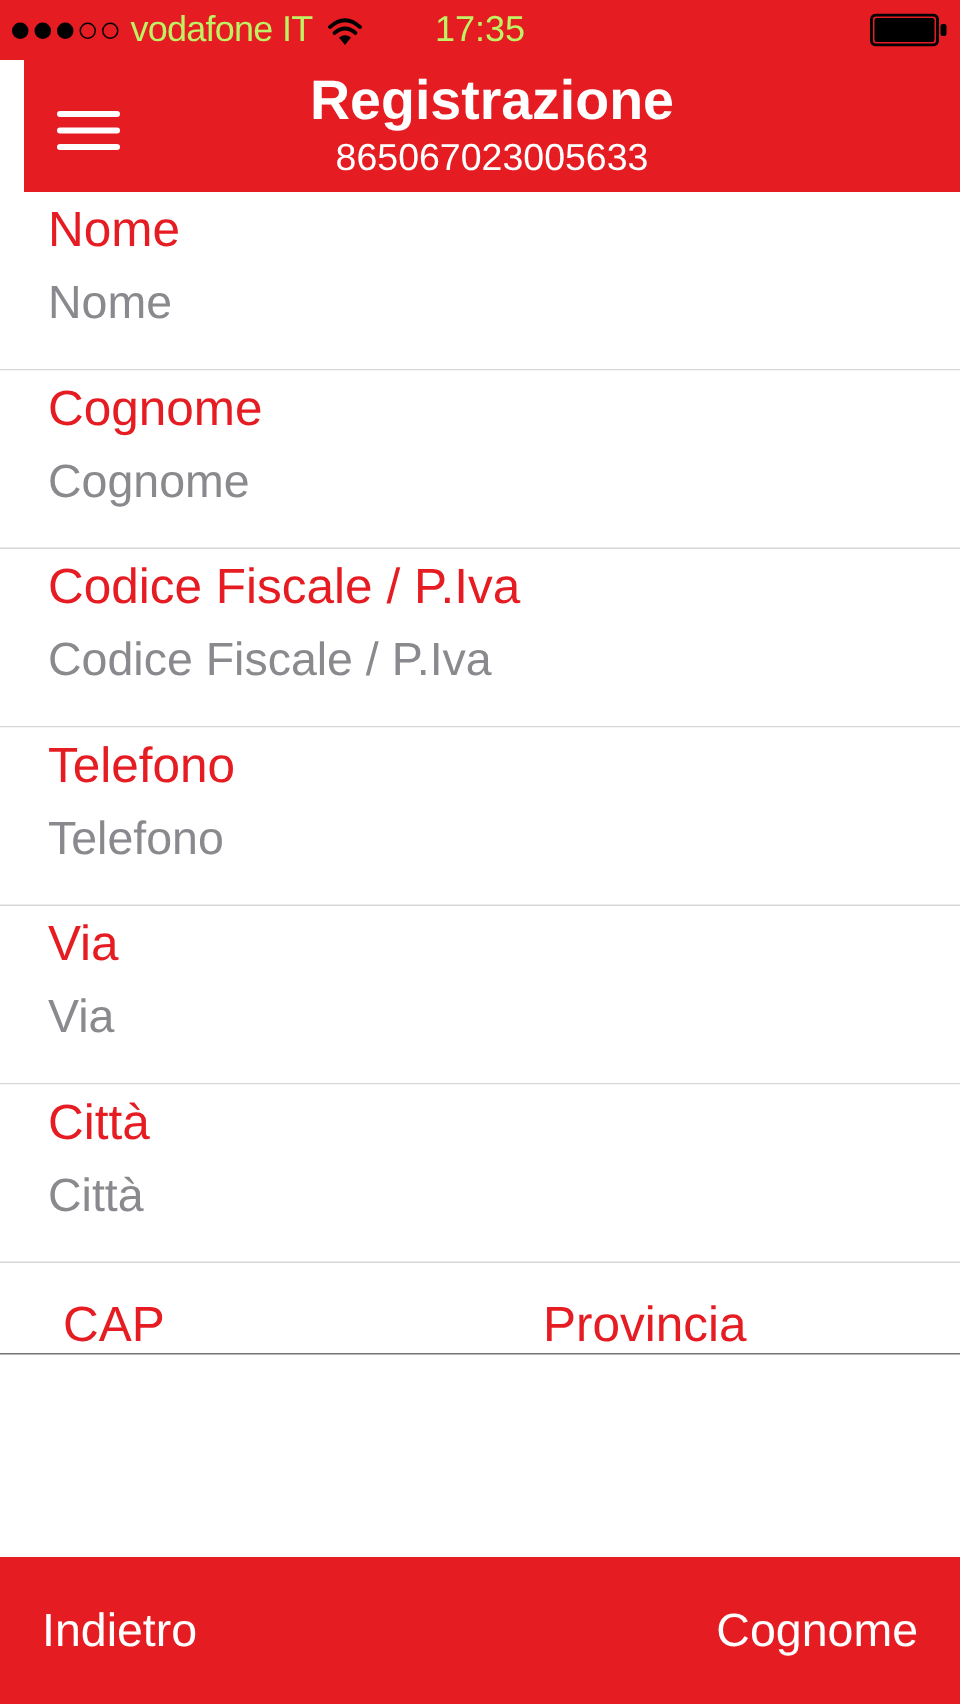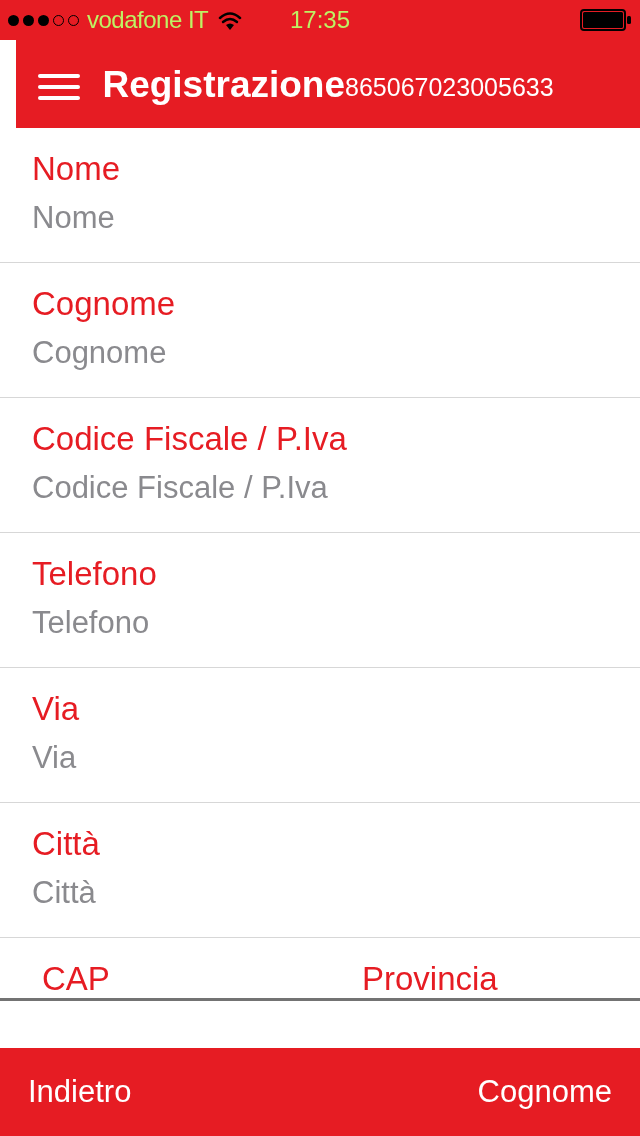--- a/index.html
+++ b/index.html
@@ -60,21 +60,21 @@
       align-items: center;
     }
     .battery svg { display: block; }
     .nav-header {
       background: #e61c23;
       height: 88px;
       position: relative;
       display: flex;
       align-items: center;
       justify-content: center;
-      flex-direction: row;
+      flex-direction: column;
       color: #fff;
       margin-left: 16px;
     }
     .hamburger {
       position: absolute;
       left: 22px;
       top: 34px;
       display: flex;
       flex-direction: column;
       gap: 7px;
@@ -90,21 +90,21 @@
       font-size: 37px;
       font-weight: 600;
       line-height: 1;
     }
     .nav-subtitle {
       font-size: 25px;
       margin-top: 6px;
     }
     .form-row {
       border-bottom: 1px solid #d7d7d7;
-      padding: 22px 32px 26px;
+      padding: 6px 32px 26px;
       background: #fff;
     }
     .form-label {
       color: #e61c23;
       font-size: 33px;
       font-weight: 400;
       margin-bottom: 12px;
     }
     .form-input {
       width: 100%;
@@ -112,38 +112,38 @@
       outline: none;
       background: transparent;
       font-size: 31px;
       color: #000;
     }
     .form-input::placeholder {
       color: #8a8a8e;
     }
     .form-row-split {
       display: flex;
-      border-bottom: 3px solid #737373;
+      border-bottom: 1px solid #737373;
       background: #fff;
       padding: 22px 0 0;
     }
     .form-row-split .half {
       flex: 1;
       padding-left: 42px;
     }
     .form-row-split .form-label {
       margin-bottom: 0;
     }
     .footer-bar {
       position: absolute;
       bottom: 0;
       left: 0;
       right: 0;
       background: #e61c23;
-      height: 88px;
+      height: 98px;
       display: flex;
       align-items: center;
       justify-content: space-between;
       padding: 0 28px;
       color: #fff;
       font-size: 31px;
     }
     .footer-btn {
       color: #fff;
       cursor: pointer;

